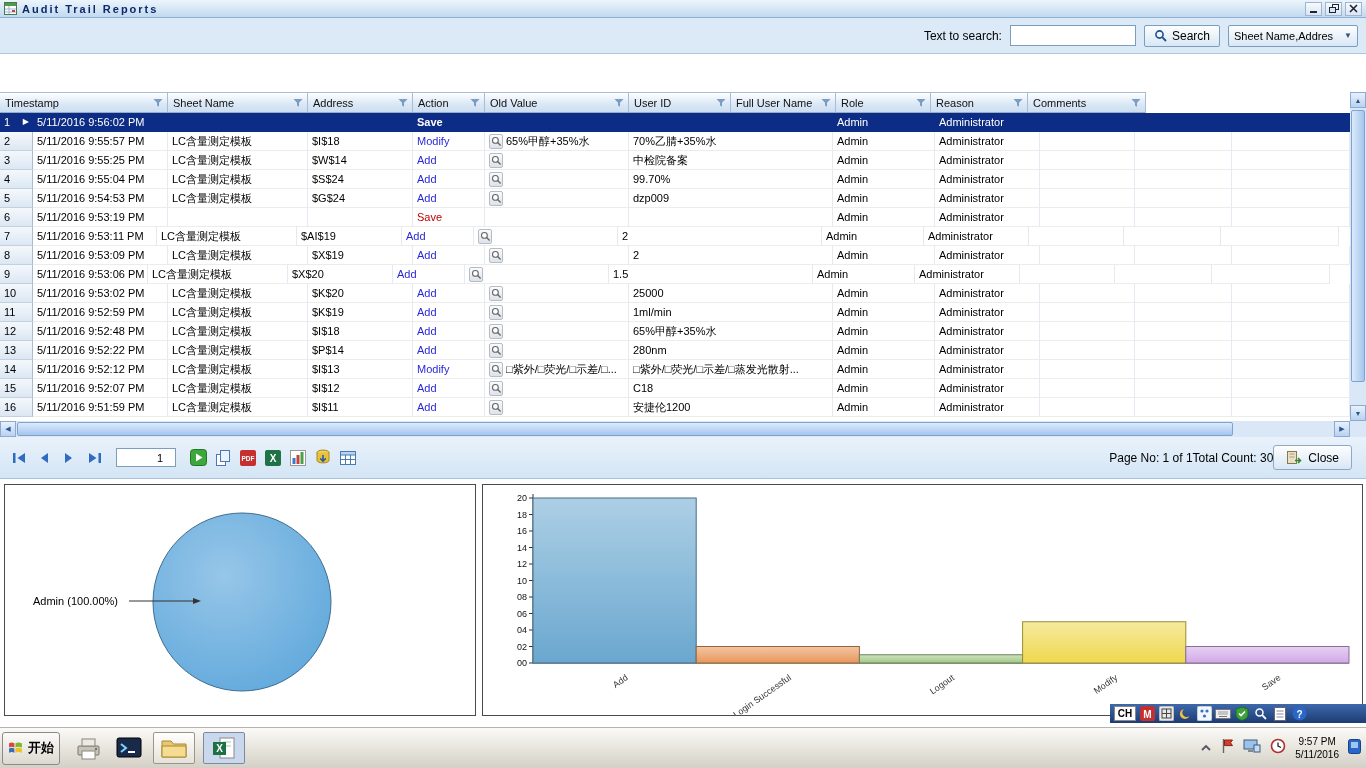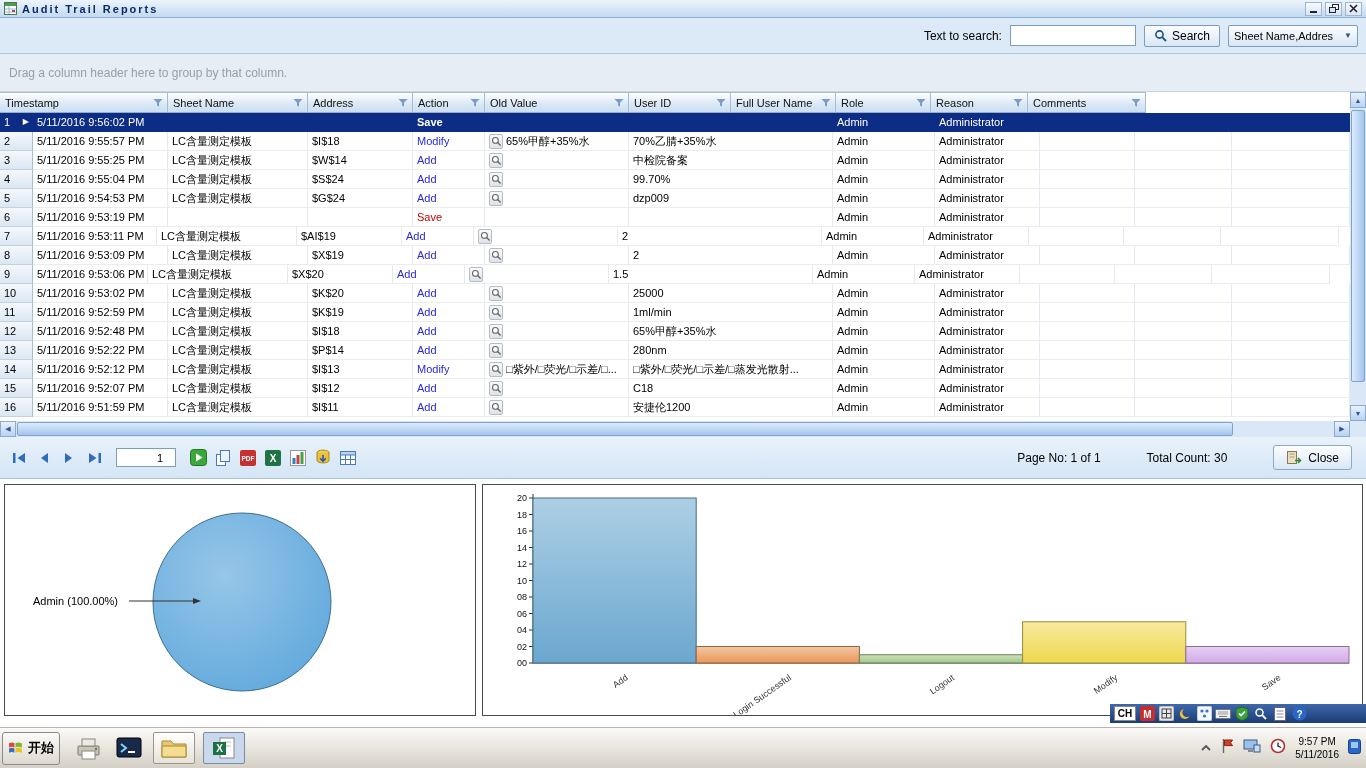--- a/index.html
+++ b/index.html
@@ -47,21 +47,21 @@
   .scorner{position:absolute;left:1350px;top:421px;width:16px;height:16px;background:#D9E7F7}
   .sbtn{position:absolute;background:linear-gradient(#E8F1FC,#B9D2F0);border:1px solid #8CAAD2;display:flex;align-items:center;justify-content:center;font-size:7px;color:#2C5590}
   .vthumb{position:absolute;left:1px;top:18px;width:14px;height:272px;background:linear-gradient(90deg,#DCEBFC,#A4C5EE);border:1px solid #7FA3CF;border-radius:2px}
   .hthumb{position:absolute;top:1px;left:17px;width:1216px;height:14px;background:linear-gradient(#DCEBFC,#A4C5EE);border:1px solid #7FA3CF;border-radius:2px}
 
   
   .navbar{position:absolute;left:0;top:437px;width:1366px;height:42px;background:linear-gradient(#E9F2FB,#D4E5F5);border-bottom:1px solid #A9C0D8;display:flex;align-items:center;padding:0 10px}
   .navicons{display:flex;align-items:center;gap:7px}
   .nicon{display:inline-flex;align-items:center;justify-content:center;width:18px;height:18px}
   .pageinput{width:60px;height:19px;border:1px solid #7A9EBE;font-size:11px;text-align:right;padding:0 12px 0 2px;margin:0 6px;background:#fff}
-  .navright{margin-left:auto;display:flex;align-items:center;gap:46px;margin-right:4px;font-size:12px;color:#000}
+  .navright{margin-left:auto;display:flex;align-items:center;margin-right:4px;font-size:12px;color:#000}
   .closebtn{display:flex;align-items:center;gap:6px;height:25px;padding:0 12px;background:linear-gradient(#FDFEFF,#D8E7F5);border:1px solid #8FA8C8;border-radius:3px;font-size:12px}
 
   
   .charts{position:absolute;left:0;top:479px;width:1366px;height:248px;background:#fff}
   .panel{position:absolute;background:#fff;border:1px solid #4A4A4A}
   .pie-panel{left:4px;top:5px;width:472px;height:232px}
   .bar-panel{left:482px;top:5px;width:881px;height:232px}
 
   
   .trayfloat{position:absolute;left:1110px;top:704px;width:256px;height:19px;background:linear-gradient(#3E68AC,#1C3C74);display:flex;align-items:center;gap:3px;padding:0 4px;z-index:5}
@@ -121,23 +121,20 @@
           <line x1="8.4" y1="8.4" x2="12" y2="12" stroke="#1C4E8C" stroke-width="1.8"></line>
         </svg>
       <span>Search</span>
     </div>
     <div class="dropdown">
       <span>Sheet Name,Addres</span>
       <span class="arrow">▼</span>
     </div>
   </div>
 
-  <div class="groupbar">
-    <span>Drag a column header here to group by that column.</span>
-  </div>
 
   <div class="grid-header" id="grid-header">
       <div class="hcell" style="width: 168px;">
         <span class="hlabel">Timestamp</span>
         <svg class="funnel" width="10" height="10" viewBox="0 0 10 10">
           <polygon points="0.5,1 9.5,1 6,4.8 6,8.8 4,7.4 4,4.8" fill="#7A9CC6"></polygon>
         </svg>
       </div>
       <div class="hcell" style="width: 140px;">
         <span class="hlabel">Sheet Name</span>

